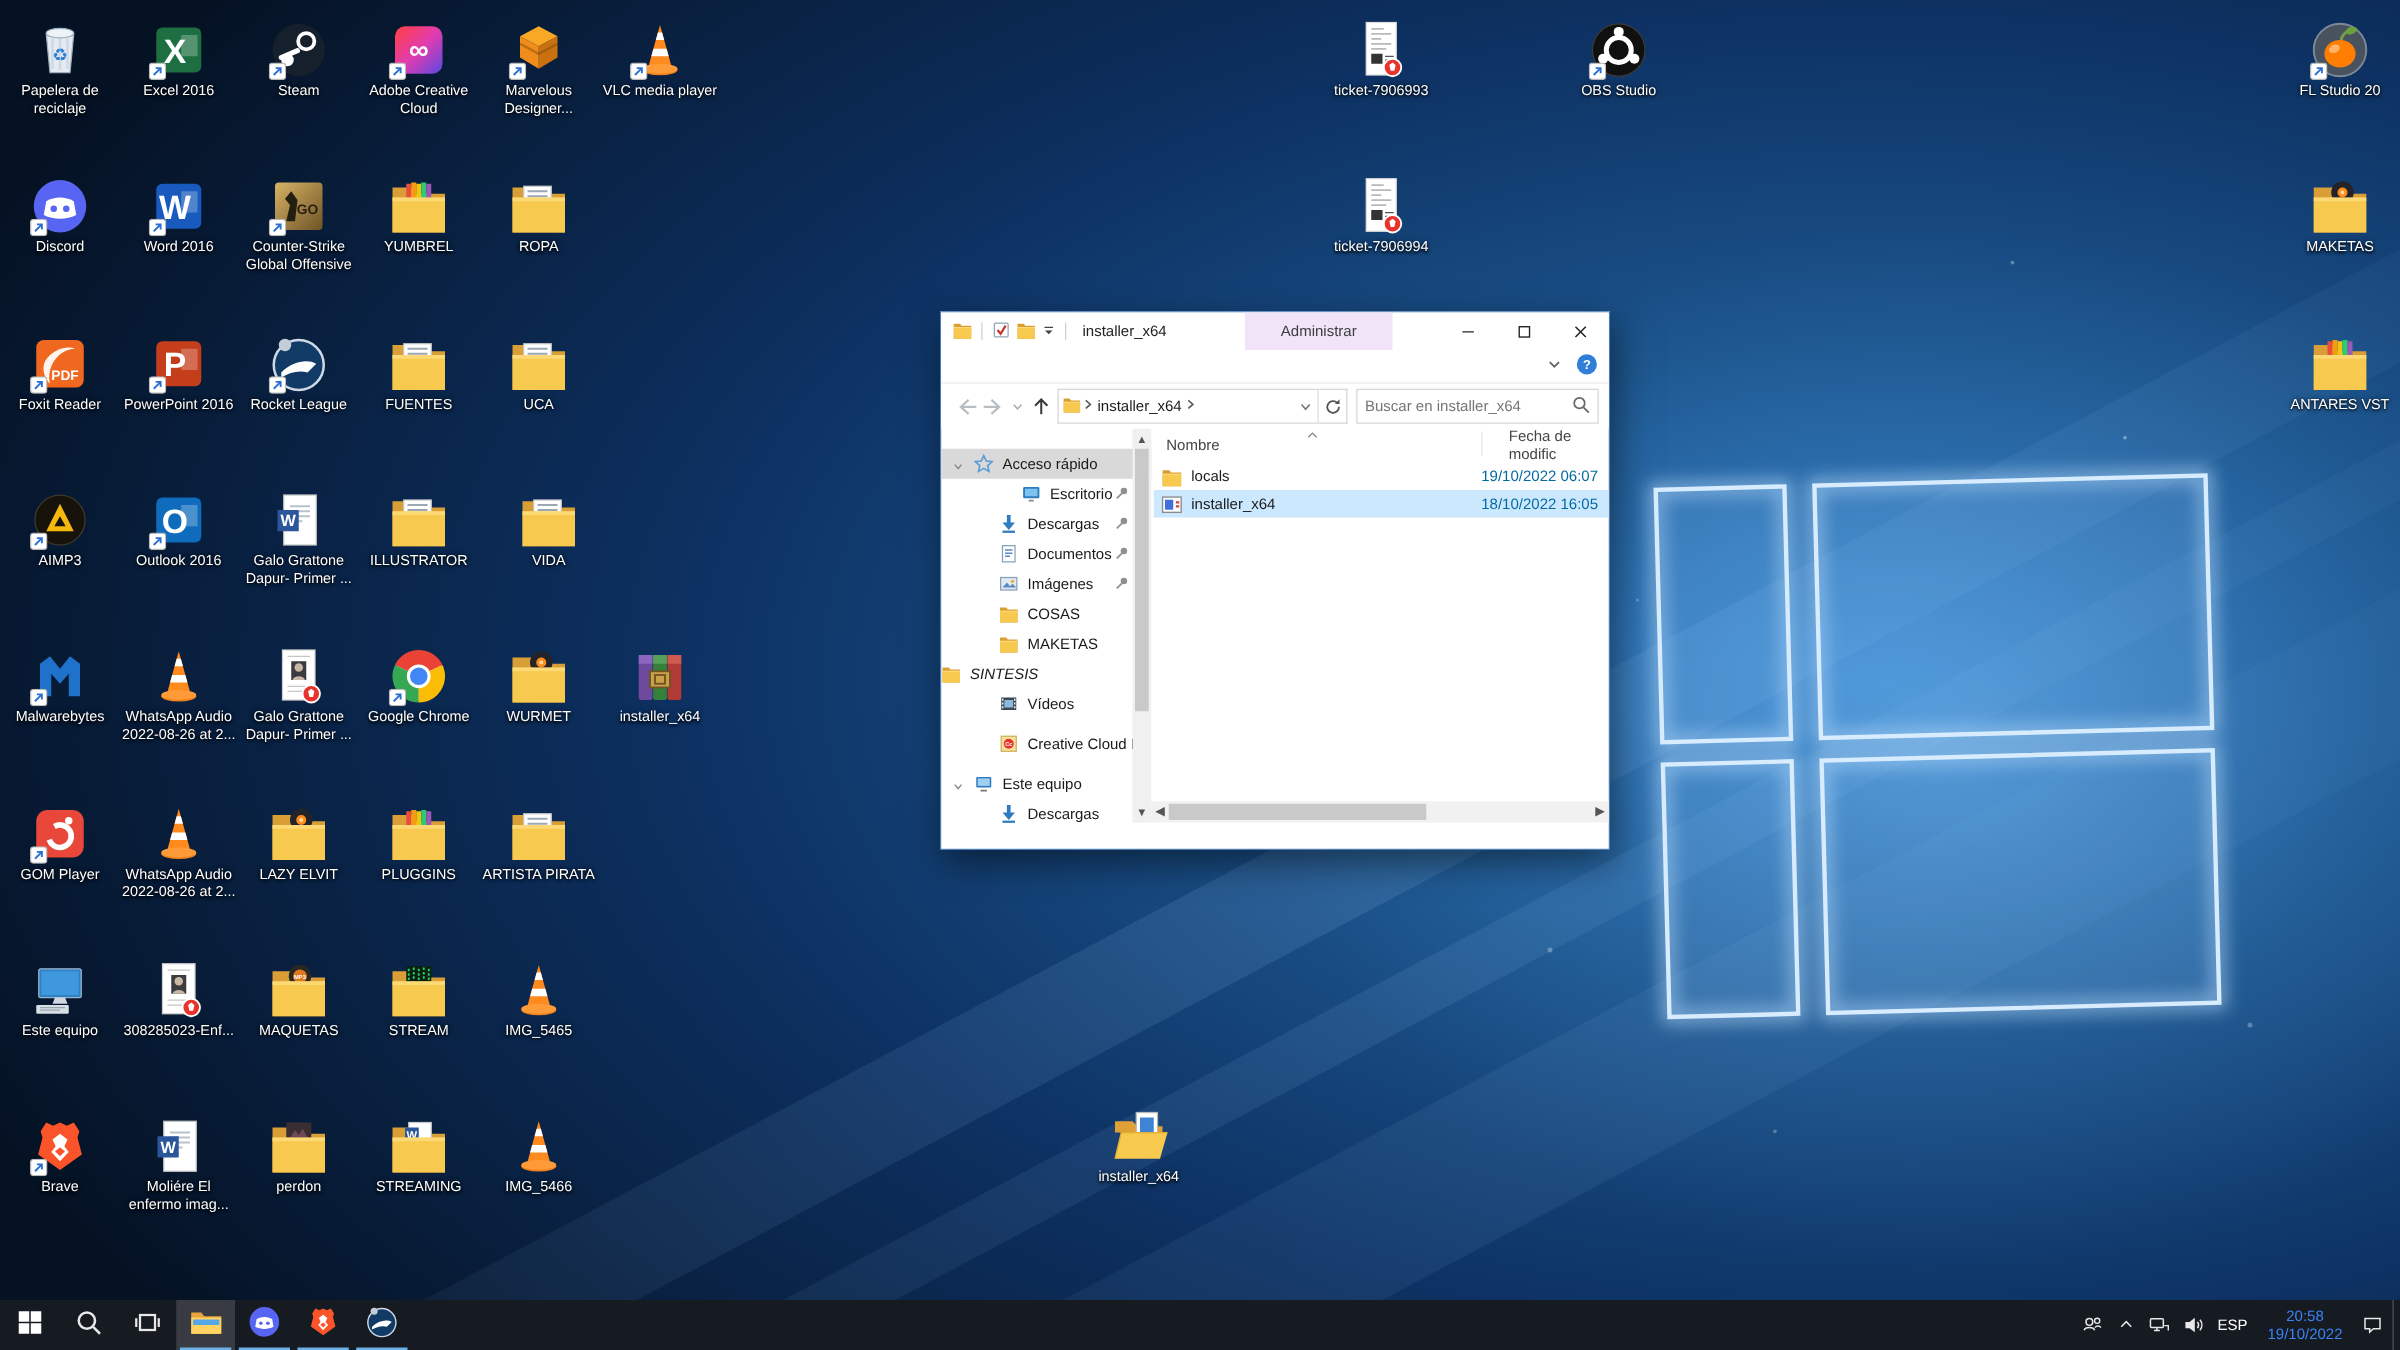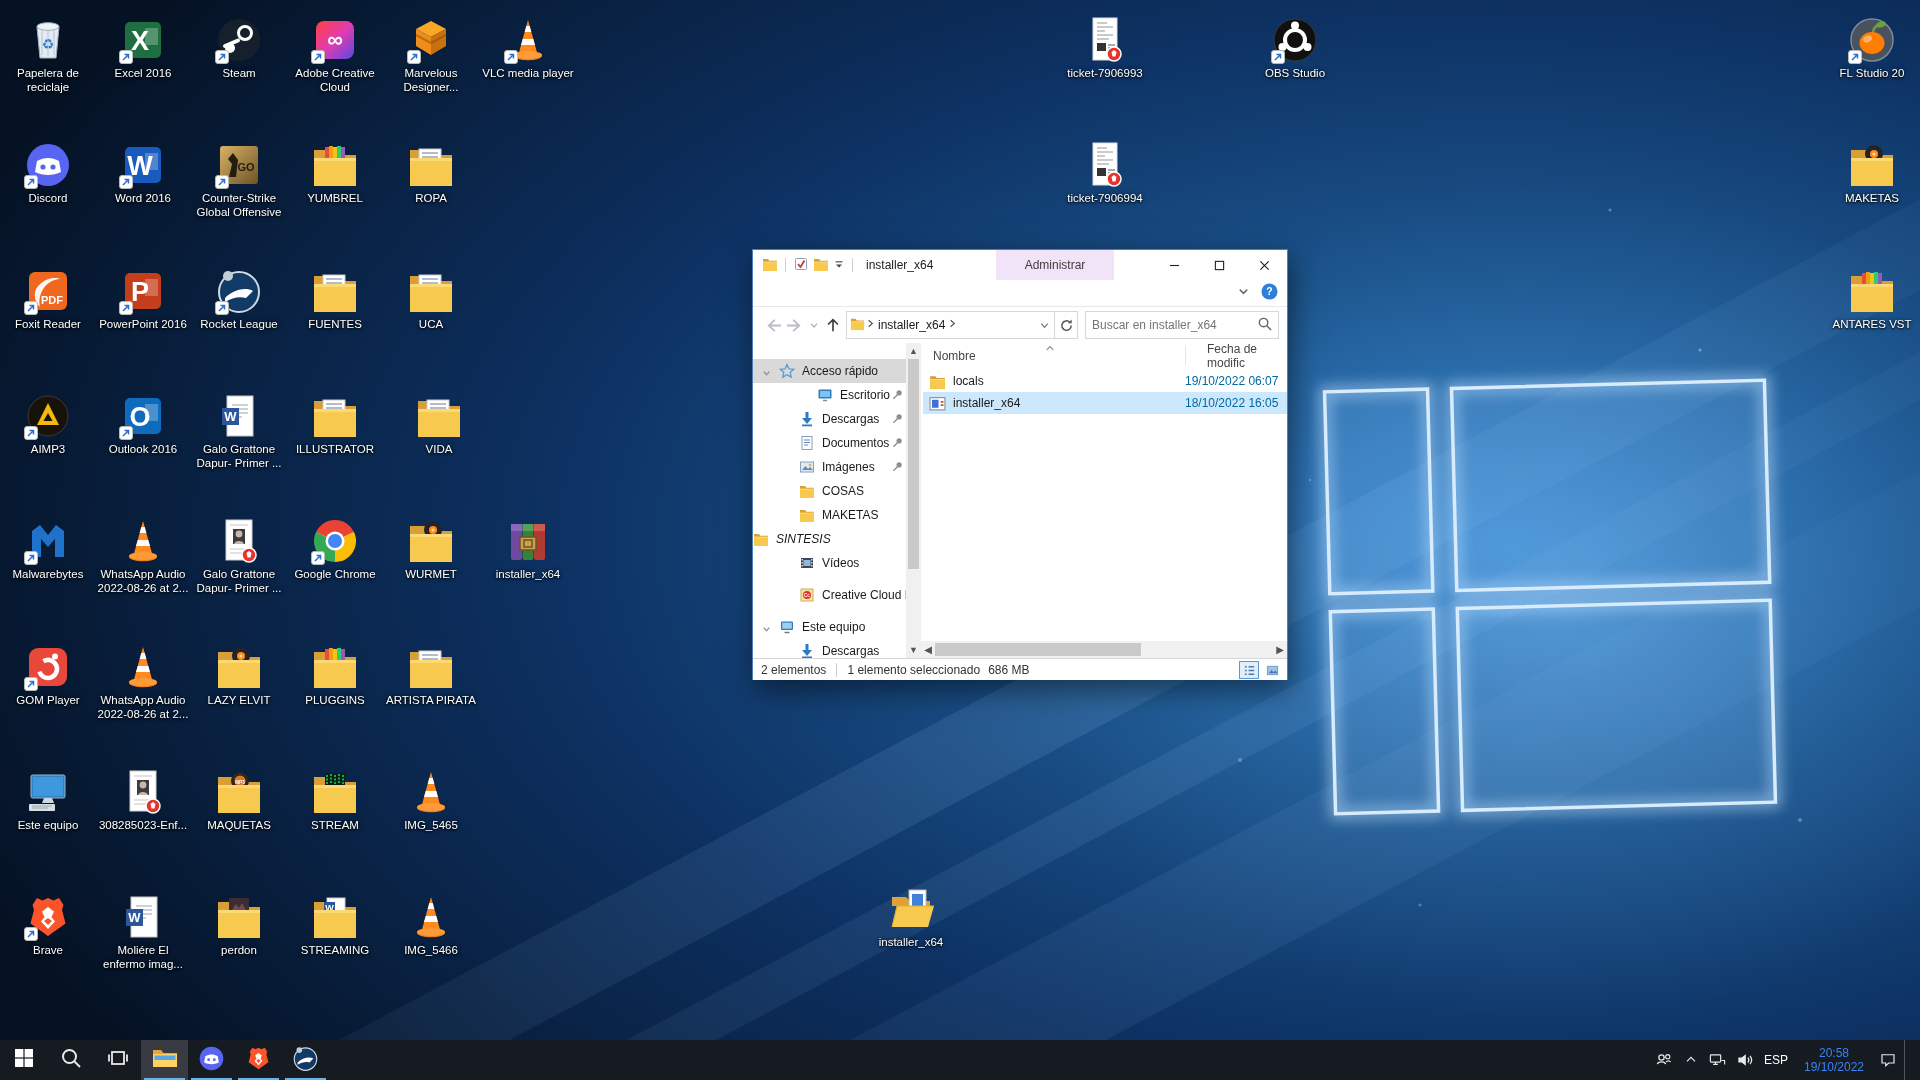--- a/index.html
+++ b/index.html
@@ -71,21 +71,21 @@
     position:relative;color:#333;background:#fff;}
   .view-toggles{position:absolute;right:5px;top:2px;display:flex;gap:3px;}
   .vt{width:18px;height:16px;display:flex;align-items:center;justify-content:center;border:1px solid transparent;}
   .vt.sel{border-color:#5b9bd5;background:#e3eef9;}
 
   
   #taskbar{position:absolute;left:0;bottom:0;width:1920px;height:40px;background:#161b22;display:flex;align-items:stretch;z-index:5;}
   .tb-btn{width:47px;display:flex;align-items:center;justify-content:center;position:relative;}
   .tb-btn.active{background:rgba(255,255,255,.15);}
   .tb-btn.running::after{content:'';position:absolute;bottom:0;left:3px;right:3px;height:2px;background:#6cb2e8;}
-  .tb-tray{margin-left:auto;display:flex;align-items:center;padding-right:10px;}
+  .tb-tray{margin-left:auto;display:flex;align-items:center;padding-right:0;}
   .tray-item{width:27px;height:40px;display:flex;align-items:center;justify-content:center;}
   .tray-lang{font-size:12px;color:#fff;width:36px;text-align:center;}
   .tray-clock{color:#3b82f6;font-size:12px;text-align:center;line-height:14px;width:80px;}
   .show-desktop{width:5px;border-left:1px solid rgba(255,255,255,.25);height:100%;margin-left:3px;}
 </style>
 </head>
 <body>
 
 <div id="stage">
 
@@ -1010,40 +1010,20 @@
             </div>
           </div>
         <div class="hscroll">
           <span class="h-arrow" style="left:0">◀</span>
           <div class="hthumb"></div>
           <span class="h-arrow" style="right:0">▶</span>
         </div>
       </div>
     </div>
 
-    <div class="statusbar">
-      <span>2 elementos</span>
-      <span class="vsep" style="margin:0 10px"></span>
-      <span>1 elemento seleccionado</span>
-      <span style="width:8px"></span>
-      <span>686 MB</span>
-      <div class="view-toggles">
-        <div class="vt sel" id="vt-details">
-            <svg width="13" height="13" viewBox="0 0 14 14">
-              <path d="M2 3h2M2 7h2M2 11h2M6 3h6M6 7h6M6 11h6" stroke="#4a7ab5" stroke-width="1.6"></path>
-            </svg>
-          </div>
-        <div class="vt" id="vt-icons">
-            <svg width="13" height="13" viewBox="0 0 14 14">
-              <rect x="1.5" y="2.5" width="11" height="9" fill="#9fc4e8" stroke="#6f9cc5"></rect>
-              <path d="M3 10l3-3.5 2 2.5 2-2 2.5 3z" fill="#4a7ab5"></path>
-            </svg>
-          </div>
-      </div>
-    </div>
   </div>
 
   <div id="taskbar">
     <span id="tb-buttons" style="display:flex;align-items:stretch;">
         <div class="tb-btn">
           <span><svg width="24" height="24" viewBox="0 0 24 24">
               <g fill="#fff">
                 <rect x="3" y="3" width="8.4" height="8.4"></rect>
                 <rect x="12.6" y="3" width="8.4" height="8.4"></rect>
                 <rect x="3" y="12.6" width="8.4" height="8.4"></rect>

